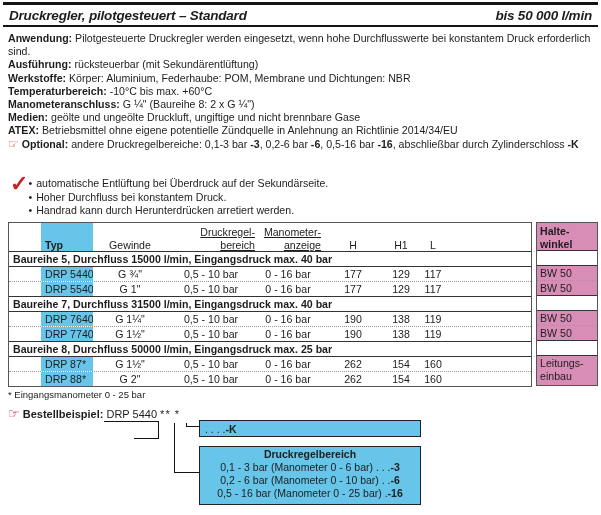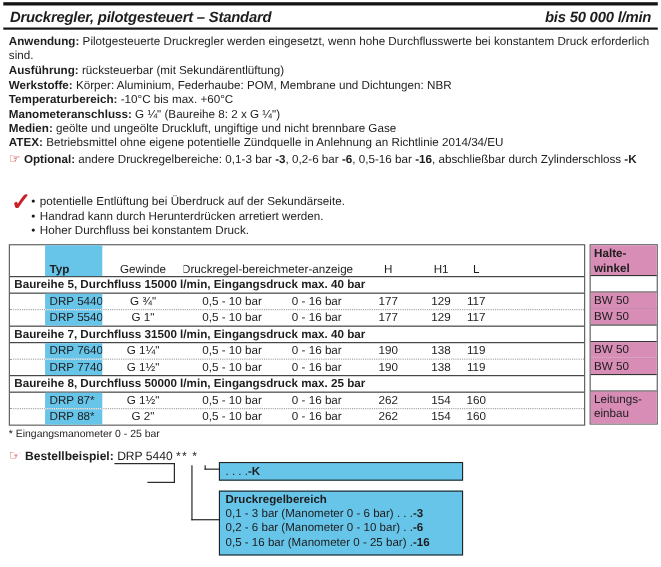--- a/index.html
+++ b/index.html
@@ -31,21 +31,21 @@
   .trow{display:grid;grid-template-columns:84px 74px 88px 66px 64px 32px 32px auto;}
   .trow>div{overflow:hidden;white-space:nowrap;}
   .c-typ{padding-left:4px;background:var(--blue,#67c5ea);margin-left:32px;}
   .c-gew,.c-h,.c-h1,.c-l{text-align:center;}
   .c-drb{padding-left:18px;}
   .c-man{padding-left:10px;}
   .hrow{height:28px;border-bottom:1px solid #333;}
   .hrow>div{display:flex;align-items:flex-end;line-height:12.5px;}
   .hrow .c-typ{font-weight:bold;}
   .hrow .c-gew,.hrow .c-h,.hrow .c-h1,.hrow .c-l{justify-content:center;}
-  .hdr2{flex-direction:row;align-items:flex-start;justify-content:flex-end;}
+  .hdr2{flex-direction:column;align-items:flex-start;justify-content:flex-end;text-decoration:underline;}
   .hdr2 span{display:block;}
   .grow{height:14px;line-height:14px;font-weight:bold;padding-left:4px;border-bottom:1px solid #333;}
   .grow.tb{border-top:1px solid #333;}
   .drow{height:14px;line-height:14px;}
   .drow.dot{border-top:1px dotted #9a9a9a;}
 
   
   .sidebox{position:absolute;left:536px;top:222px;width:62px;border:1px solid #555;
            box-sizing:border-box;background:#fff;font-size:10.6px;}
   .s-h{height:28px;border-bottom:1px solid #333;background:var(--pink,#d88db6);
@@ -64,21 +64,21 @@
   .stars{letter-spacing:1px;}
   .stdbox{position:absolute;left:47px;top:429px;width:86px;height:18px;background:#fff;
           border:1px solid #333;box-shadow:2px 2px 0 #9c9c9c;display:flex;align-items:center;
           justify-content:center;font-size:10.5px;}
   .lockbox{position:absolute;left:199px;top:420px;width:222px;height:17px;
            background:var(--blue,#67c5ea);border:1px solid #222;box-sizing:border-box;
            display:flex;align-items:center;justify-content:space-between;
            padding:0 5px;font-size:10.5px;white-space:nowrap;}
   .rangebox{position:absolute;left:199px;top:446px;width:222px;height:59px;
             background:var(--blue,#67c5ea);border:1px solid #222;box-sizing:border-box;
-            padding:1px 5px;font-size:10.5px;line-height:13px;white-space:nowrap;}
+            padding:1px 5px;font-size:10.5px;line-height:13px;white-space:nowrap;text-align:center;}
   .rangebox .ttl{font-weight:bold;}
   .ln{position:absolute;background:#141414;}
 </style>
 </head>
 <body>
 
 <div class="page">
 
   <div class="hdr">
     <span>Druckregler, pilotgesteuert – Standard</span>
@@ -96,23 +96,23 @@
     <p>
       <span class="hand">☞</span>
       <b>Optional:</b>
       <span>andere Druckregelbereiche: 0,1-3 bar </span><b>-3</b><span>, 0,2-6 bar </span><b>-6</b><span>, 0,5-16 bar </span><b>-16</b><span>, abschließbar durch Zylinderschloss </span><b>-K</b>
     </p>
   </div>
 
   <div class="vort">
     <span class="vcheck">✓</span>
     <div class="bullets">
-      <div class="bullet-line"><span class="b">•</span><span>potentielle Entlüftung bei Überdruck auf der Sekundärseite.</span></div>
+      <div class="bullet-line"><span class="b">•</span><span>automatische Entlüftung bei Überdruck auf der Sekundärseite.</span></div>
+      <div class="bullet-line"><span class="b">•</span><span>Hoher Durchfluss bei konstantem Druck.</span></div>
       <div class="bullet-line"><span class="b">•</span><span>Handrad kann durch Herunterdrücken arretiert werden.</span></div>
-      <div class="bullet-line"><span class="b">•</span><span>Hoher Durchfluss bei konstantem Druck.</span></div>
     </div>
   </div>
 
   <div class="maintable">
     <div class="trow hrow">
       <div class="c-typ">
           <span>Typ</span>
         </div>
       <div class="c-gew">
           <span>Gewinde</span>

